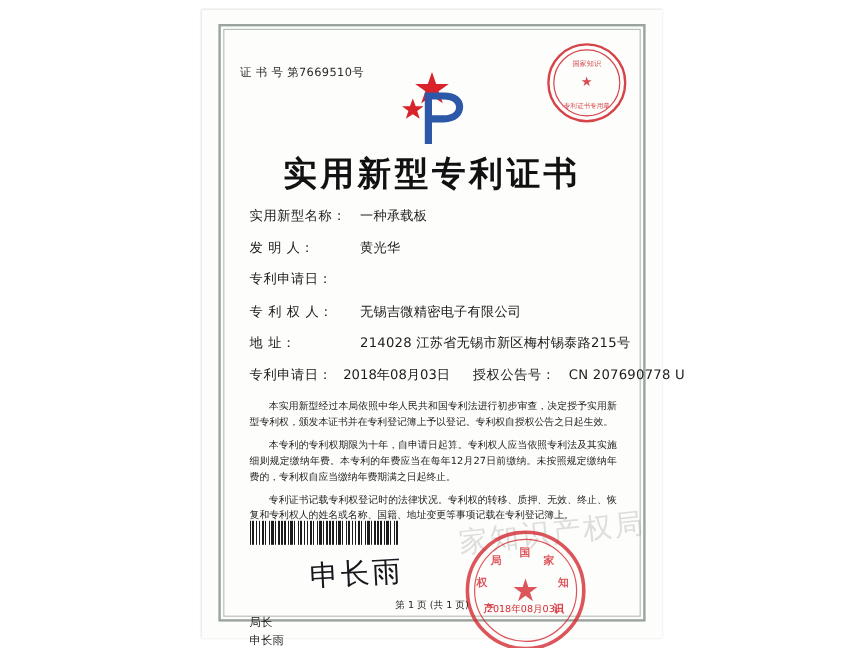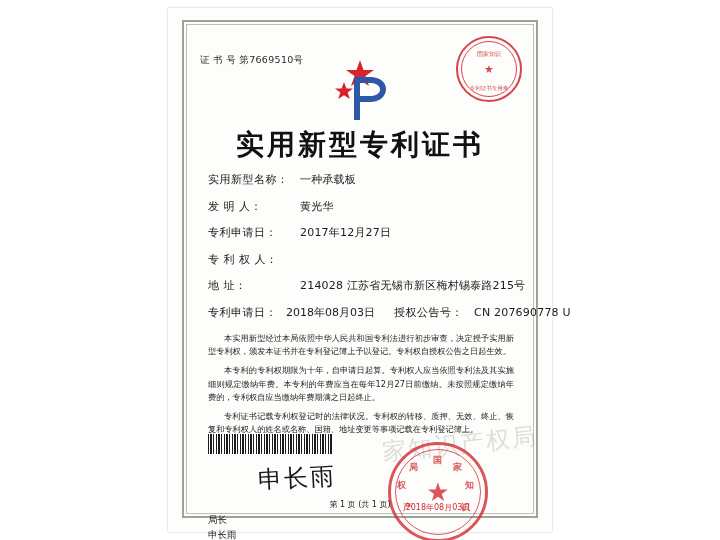--- a/index.html
+++ b/index.html
@@ -328,24 +328,24 @@
         <div class="field-row">
           <span class="field-label">实用新型名称：</span>
           <span class="field-value">一种承载板</span>
         </div>
         <div class="field-row">
           <span class="field-label">发 明 人：</span>
           <span class="field-value">黄光华</span>
         </div>
         <div class="field-row">
           <span class="field-label">专利申请日：</span>
-          <span class="field-value">2017年12月27日</span>
         </div>
         <div class="field-row">
           <span class="field-label">专 利 权 人：</span>
+          <span class="field-value">无锡吉微精密电子有限公司</span>
         </div>
         <div class="field-row">
           <span class="field-label">地       址：</span>
           <span class="field-value">214028 江苏省无锡市新区梅村锡泰路215号</span>
         </div>
         <div class="field-row two-col">
           <span class="field-label">专利申请日：</span>
           <span class="col1-value">2018年08月03日</span>
           <span class="col2-label">授权公告号：</span>
           <span class="field-value">CN 207690778 U</span>

